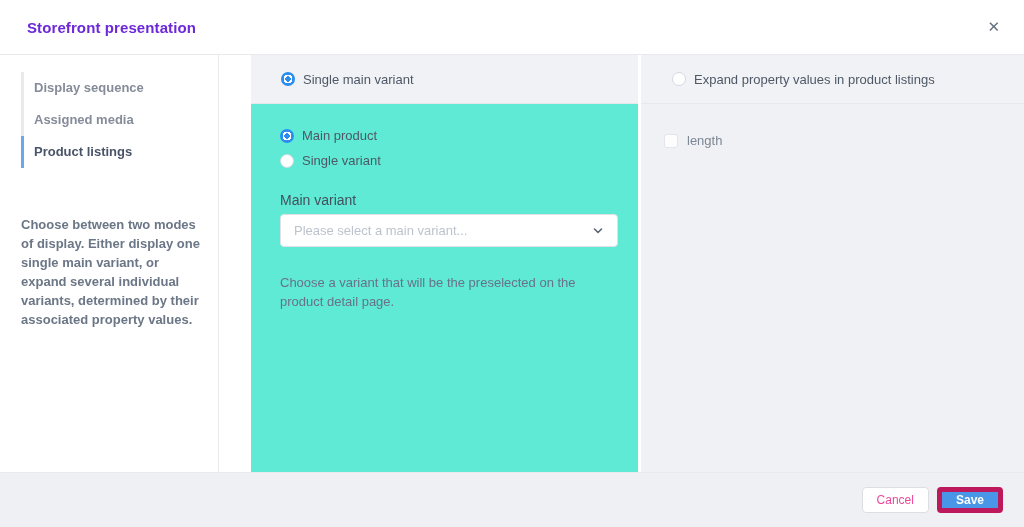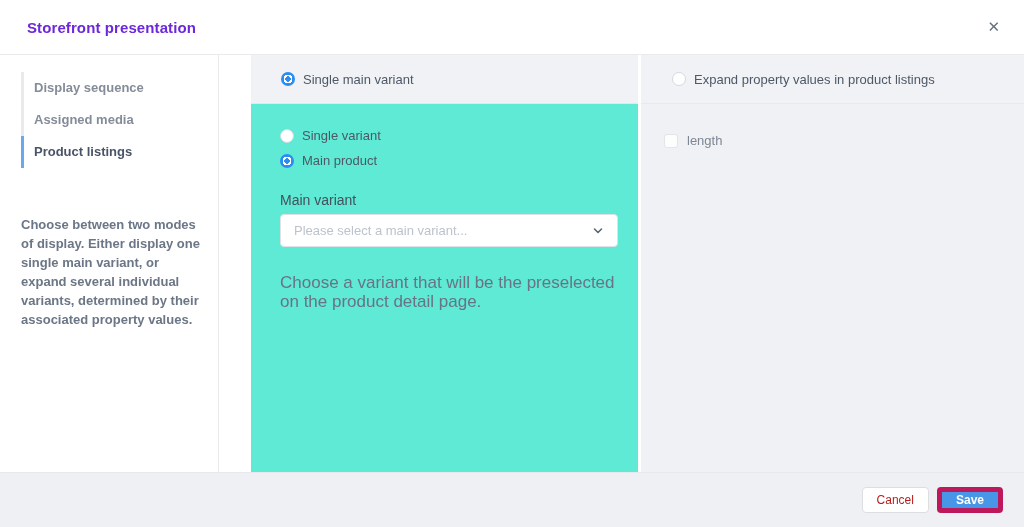--- a/index.html
+++ b/index.html
@@ -68,21 +68,21 @@
 
   .field-label { margin-top: 24px; font-size: 14px; color: #45505f; }
   .select-box {
     margin-top: 6px; width: 338px; height: 33px;
     border: 1px solid #dee2e7; border-radius: 4px; background: #fff;
     display: flex; align-items: center; padding: 0 13px; cursor: pointer;
   }
   .select-placeholder { flex: 1; font-size: 13px; color: #bdc3cc; }
   .chevron-down { width: 12px; height: 12px; display: block; }
 
-  .help-text { margin-top: 26px; width: 342px; font-size: 17px; line-height: 19px; color: #687386; }
+  .help-text { margin-top: 26px; width: 342px; font-size: 13px; line-height: 19px; color: #687386; }
 
   
   .right-panel {
     position: absolute; left: 641px; top: 55px; bottom: 55px; right: 0;
     background: #eff1f4;
   }
   .right-panel .mode-header { padding-left: 31px; background: #f0f2f5; border-bottom: 1px solid #e6e9ed; }
   .right-body { padding: 29px 0 0 23px; }
   .checkbox-row { display: flex; align-items: center; cursor: pointer; }
   .checkbox {
@@ -96,21 +96,21 @@
     position: absolute; left: 0; right: 0; bottom: 0; height: 55px;
     background: #eef0f4; border-top: 1px solid #e7e9ee;
     display: flex; align-items: center; justify-content: flex-end;
     padding-right: 21px; gap: 8px;
   }
   .btn {
     height: 26px; padding: 0 14px; font-size: 12px; border-radius: 4px;
     display: inline-flex; align-items: center; cursor: pointer;
     font-family: "Liberation Sans", sans-serif;
   }
-  .btn-cancel { background: #fff; border: 1px solid #dcdee2; color: #b91c1c; }
+  .btn-cancel { background: #fff; border: 1px solid #dcdee2; color: #ec4899; }
   .btn-save { background: #4796e8; border: 5px solid #be185d; color: #fff; font-weight: bold; }
 </style>
 </head>
 <body>
 
 <div class="modal-header">
   <div class="modal-title">Storefront presentation</div>
   <div class="close-btn">✕</div>
 </div>
 
@@ -121,26 +121,26 @@
   <div class="sidebar-desc">Choose between two modes of display. Either display one single main variant, or expand several individual variants, determined by their associated property values.</div>
 </div>
 
 <div class="main-panel">
   <div class="mode-header">
     <span class="radio checked"></span>
     <span class="mode-label">Single main variant</span>
   </div>
   <div class="main-body">
     <div class="radio-row">
+      <span class="radio checked"></span>
+      <span class="radio-label">Main product</span>
+    </div>
+    <div class="radio-row">
       <span class="radio"></span>
       <span class="radio-label">Single variant</span>
-    </div>
-    <div class="radio-row">
-      <span class="radio checked"></span>
-      <span class="radio-label">Main product</span>
     </div>
 
     <div class="field-label">Main variant</div>
     <div class="select-box">
       <span class="select-placeholder">Please select a main variant...</span>
       <svg class="chevron-down" viewBox="0 0 12 12">
         <polyline points="2.5,4 6,7.5 9.5,4" fill="none" stroke="#5a6673" stroke-width="1.6" stroke-linecap="round" stroke-linejoin="round"></polyline>
       </svg>
     </div>
 

